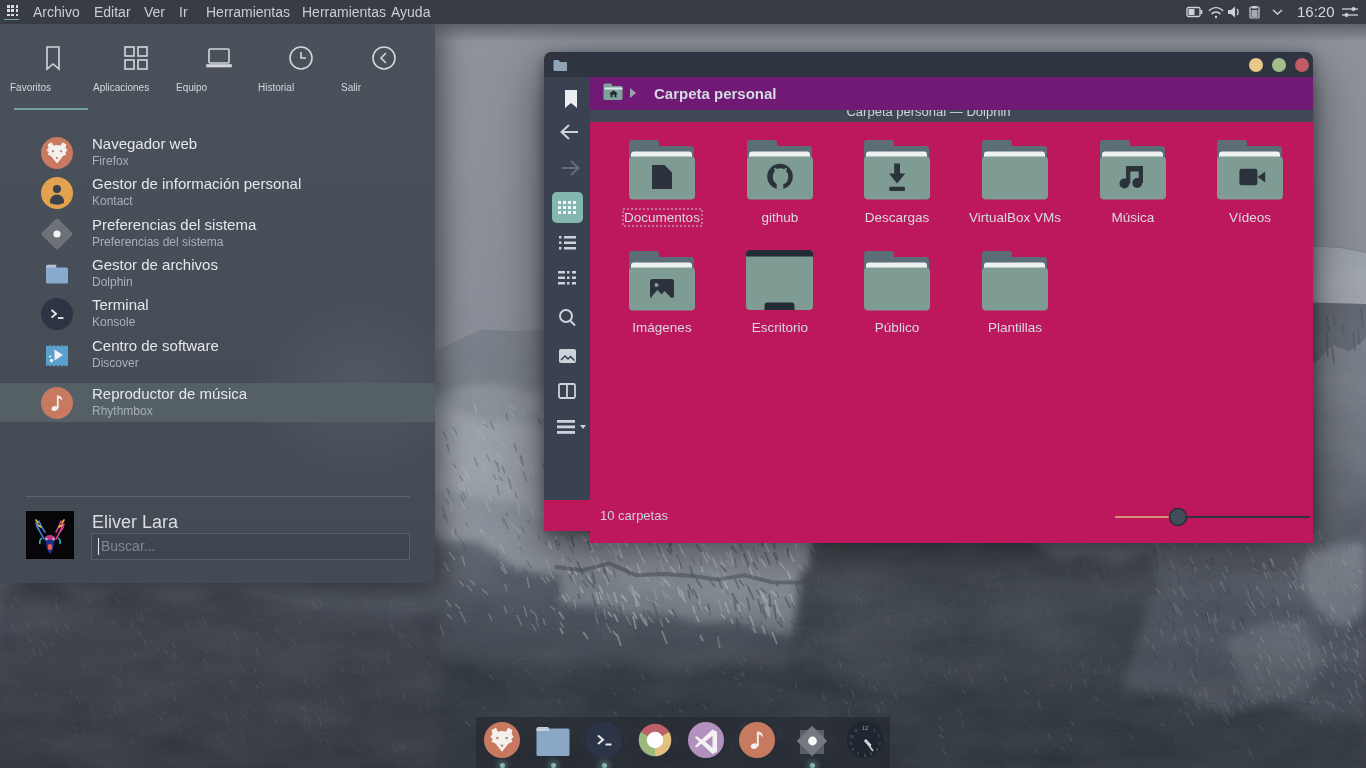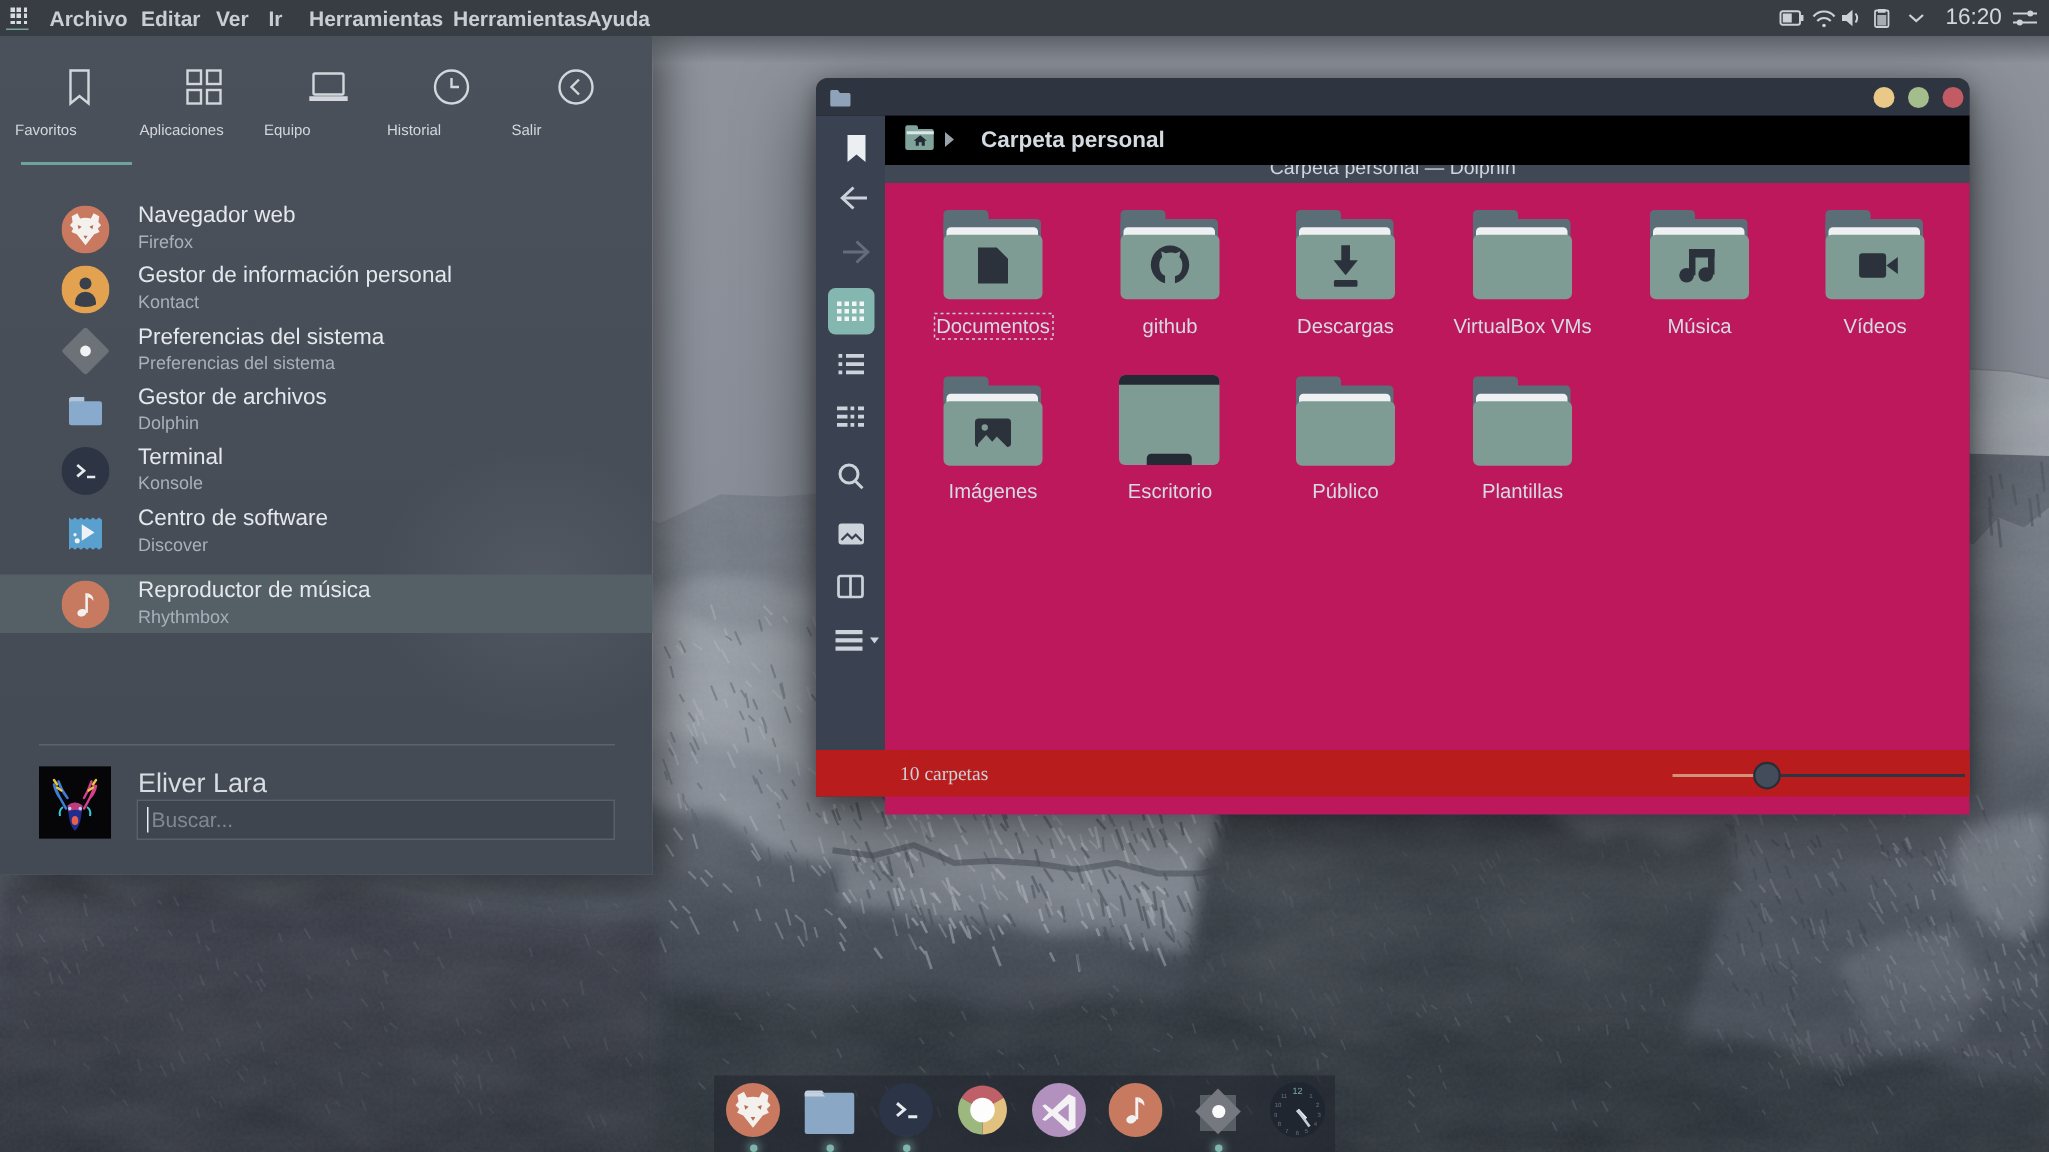--- a/index.html
+++ b/index.html
@@ -2,21 +2,21 @@
 <html><head>
 <meta charset="utf-8">
 <style>
   * { margin:0; padding:0; box-sizing:border-box; }
   html,body { width:1366px; height:768px; overflow:hidden; }
   body { font-family:"Liberation Sans", sans-serif; position:relative; background:#8e939c; }
   .abs { position:absolute; }
 
   
   #topbar { position:absolute; left:0; top:0; width:1366px; height:24px; background:#383d44; z-index:50; color:#c9ced5; }
-  #topbar .menu { position:absolute; top:0; height:24px; line-height:24px; font-size:14px;font-weight:bold; }
+  #topbar .menu { position:absolute; top:0; height:24px; line-height:24px; font-size:14px; }
   #appgrid { position:absolute; left:7px; top:5px; width:12px; height:12px; }
   #appgrid .row { display:flex; gap:1.6px; margin-bottom:1.6px; }
   #appgrid .d { width:2.7px; height:2.7px; background:#d7dbe0; }
   #appgrid-line { position:absolute; left:4px; top:18.5px; width:15px; height:1.7px; background:#7aa39a; }
 
   
   .tray { position:absolute; top:0; height:24px; color:#ccd1d8; }
 
   
   #panel { position:absolute; left:0; top:24px; width:435px; height:559px;
@@ -40,24 +40,24 @@
   #search { position:absolute; left:91px; top:509px; width:319px; height:27px; background:#3f454f;
             border:1px solid #59606a; font-size:14px; color:#818893; line-height:25px; padding-left:9px; }
   #search .cursor { position:absolute; left:6px; top:4px; width:1px; height:17px; background:#e8ebef; }
 
   
   #win { position:absolute; left:544px; top:52px; width:769px; height:479px; border-radius:8px 8px 0 0;
          box-shadow:0 18px 50px rgba(0,0,0,.55), 0 4px 14px rgba(0,0,0,.4); z-index:30; background:#414855; }
   #titlebar { position:absolute; left:0; top:0; width:769px; height:25px; background:#2e3440; border-radius:8px 8px 0 0; }
   #titlebar .title { position:absolute; width:100%; text-align:center; top:4px; font-size:13px; color:#ced4dc;margin-top:48px; }
   .wbtn { position:absolute; top:6px; width:14px; height:14px; border-radius:50%; }
-  #toolrow { position:absolute; left:0; top:25px; width:769px; height:33px; background:#000000; }
+  #toolrow { position:absolute; left:0; top:25px; width:769px; height:33px; background:#701a75; }
   #sidebar { position:absolute; left:0; top:25px; width:46px; height:454px; background:#3a4150; }
   #content { position:absolute; left:46px; top:70px; width:723px; height:421px; background:#be185d; }
-  #statusbar { position:absolute; left:0; top:448px; width:769px; height:31px; background:#b91c1c;font-family:Liberation Serif, serif; }
+  #statusbar { position:absolute; left:0; top:448px; width:769px; height:31px; background:#be185d; }
 
   
   #dock { position:absolute; left:476px; top:717px; width:414px; height:51px; background:rgba(32,37,46,0.55); z-index:20; }
   .dockic { position:absolute; top:5px; width:36px; height:36px; }
   .dockdot { position:absolute; top:46px; width:5px; height:5px; border-radius:50%; background:#7fb5ad; box-shadow:0 0 6px 2px rgba(127,181,173,.55); }
 </style>
 </head>
 <body>
 
 <svg class="abs" width="1366" height="768" viewBox="0 0 1366 768" style="left:0;top:0;z-index:0">

